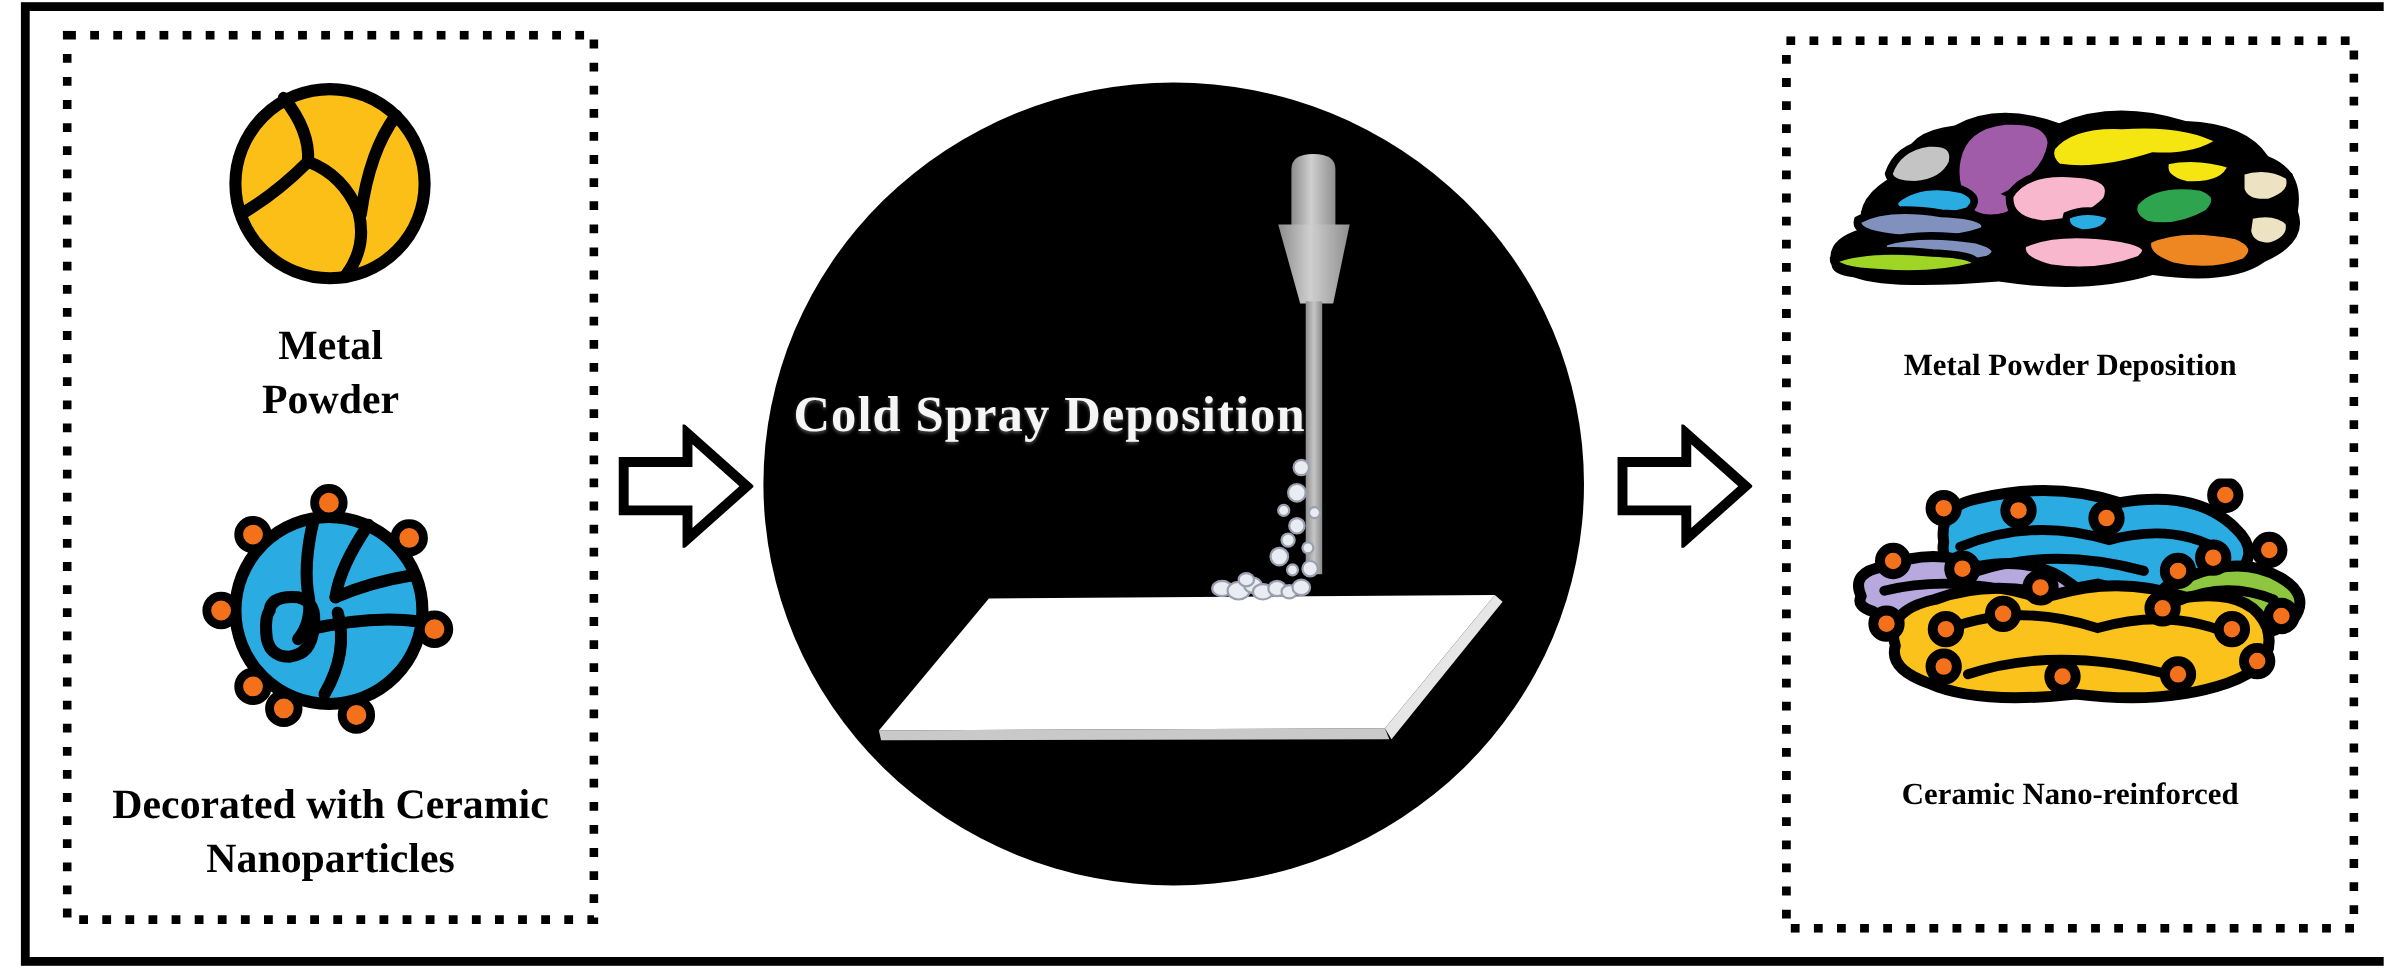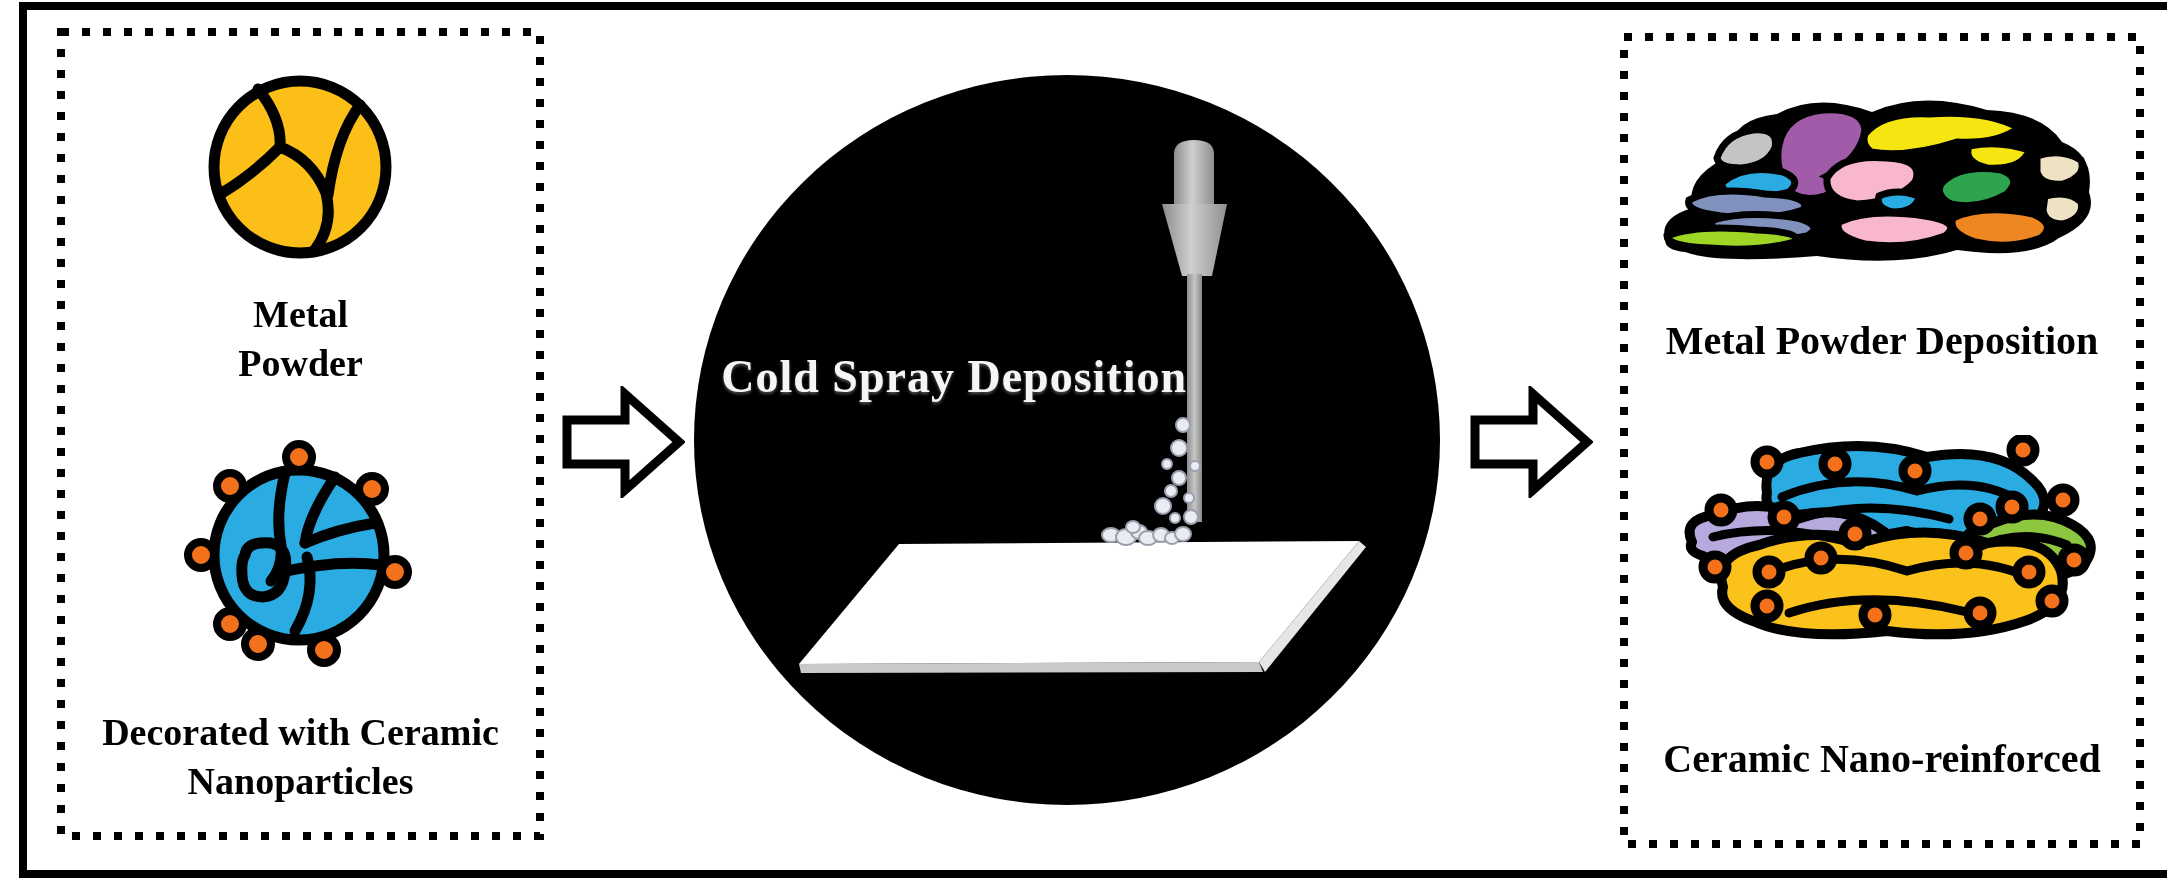--- a/index.html
+++ b/index.html
@@ -12,21 +12,21 @@
     border:8px solid #000;box-sizing:border-box;pointer-events:none;
   }
   .panel{position:absolute;}
   .panel-border{position:absolute;left:0;top:0;}
   .label{
     position:absolute;left:0;width:100%;text-align:center;
     font-weight:700;color:#000;line-height:1.3;
   }
   .label span{display:block;}
   .label-38{font-size:38px;}
-  .label-40{font-size:40px;}
+  .label-40{font-size:28px;}
   .stage-title{
     position:absolute;left:700px;top:350px;width:470px;text-align:right;
     font-weight:700;font-size:46px;color:#f5f5f5;
     text-shadow:0 2px 3px rgba(90,90,90,0.9);
     letter-spacing:1px;
   }
   svg{display:block;}
 </style>
 </head>
 <body>
@@ -207,18 +207,18 @@
         <circle cx="102" cy="137" r="12"></circle>
         <circle cx="407" cy="125" r="12"></circle>
         <circle cx="362" cy="137" r="12"></circle>
         <circle cx="100" cy="171" r="12"></circle>
         <circle cx="208" cy="180" r="12"></circle>
         <circle cx="313" cy="178" r="12"></circle>
         <circle cx="385" cy="166" r="12"></circle>
       </g>
     </svg>
 
-    <div class="label label-40" style="top:700px;text-align:center;">
+    <div class="label label-40" style="top:672px;text-align:center;">
       <span>Ceramic Nano-reinforced</span>
     </div>
   </div>
 
 </div>
 
 </body></html>

